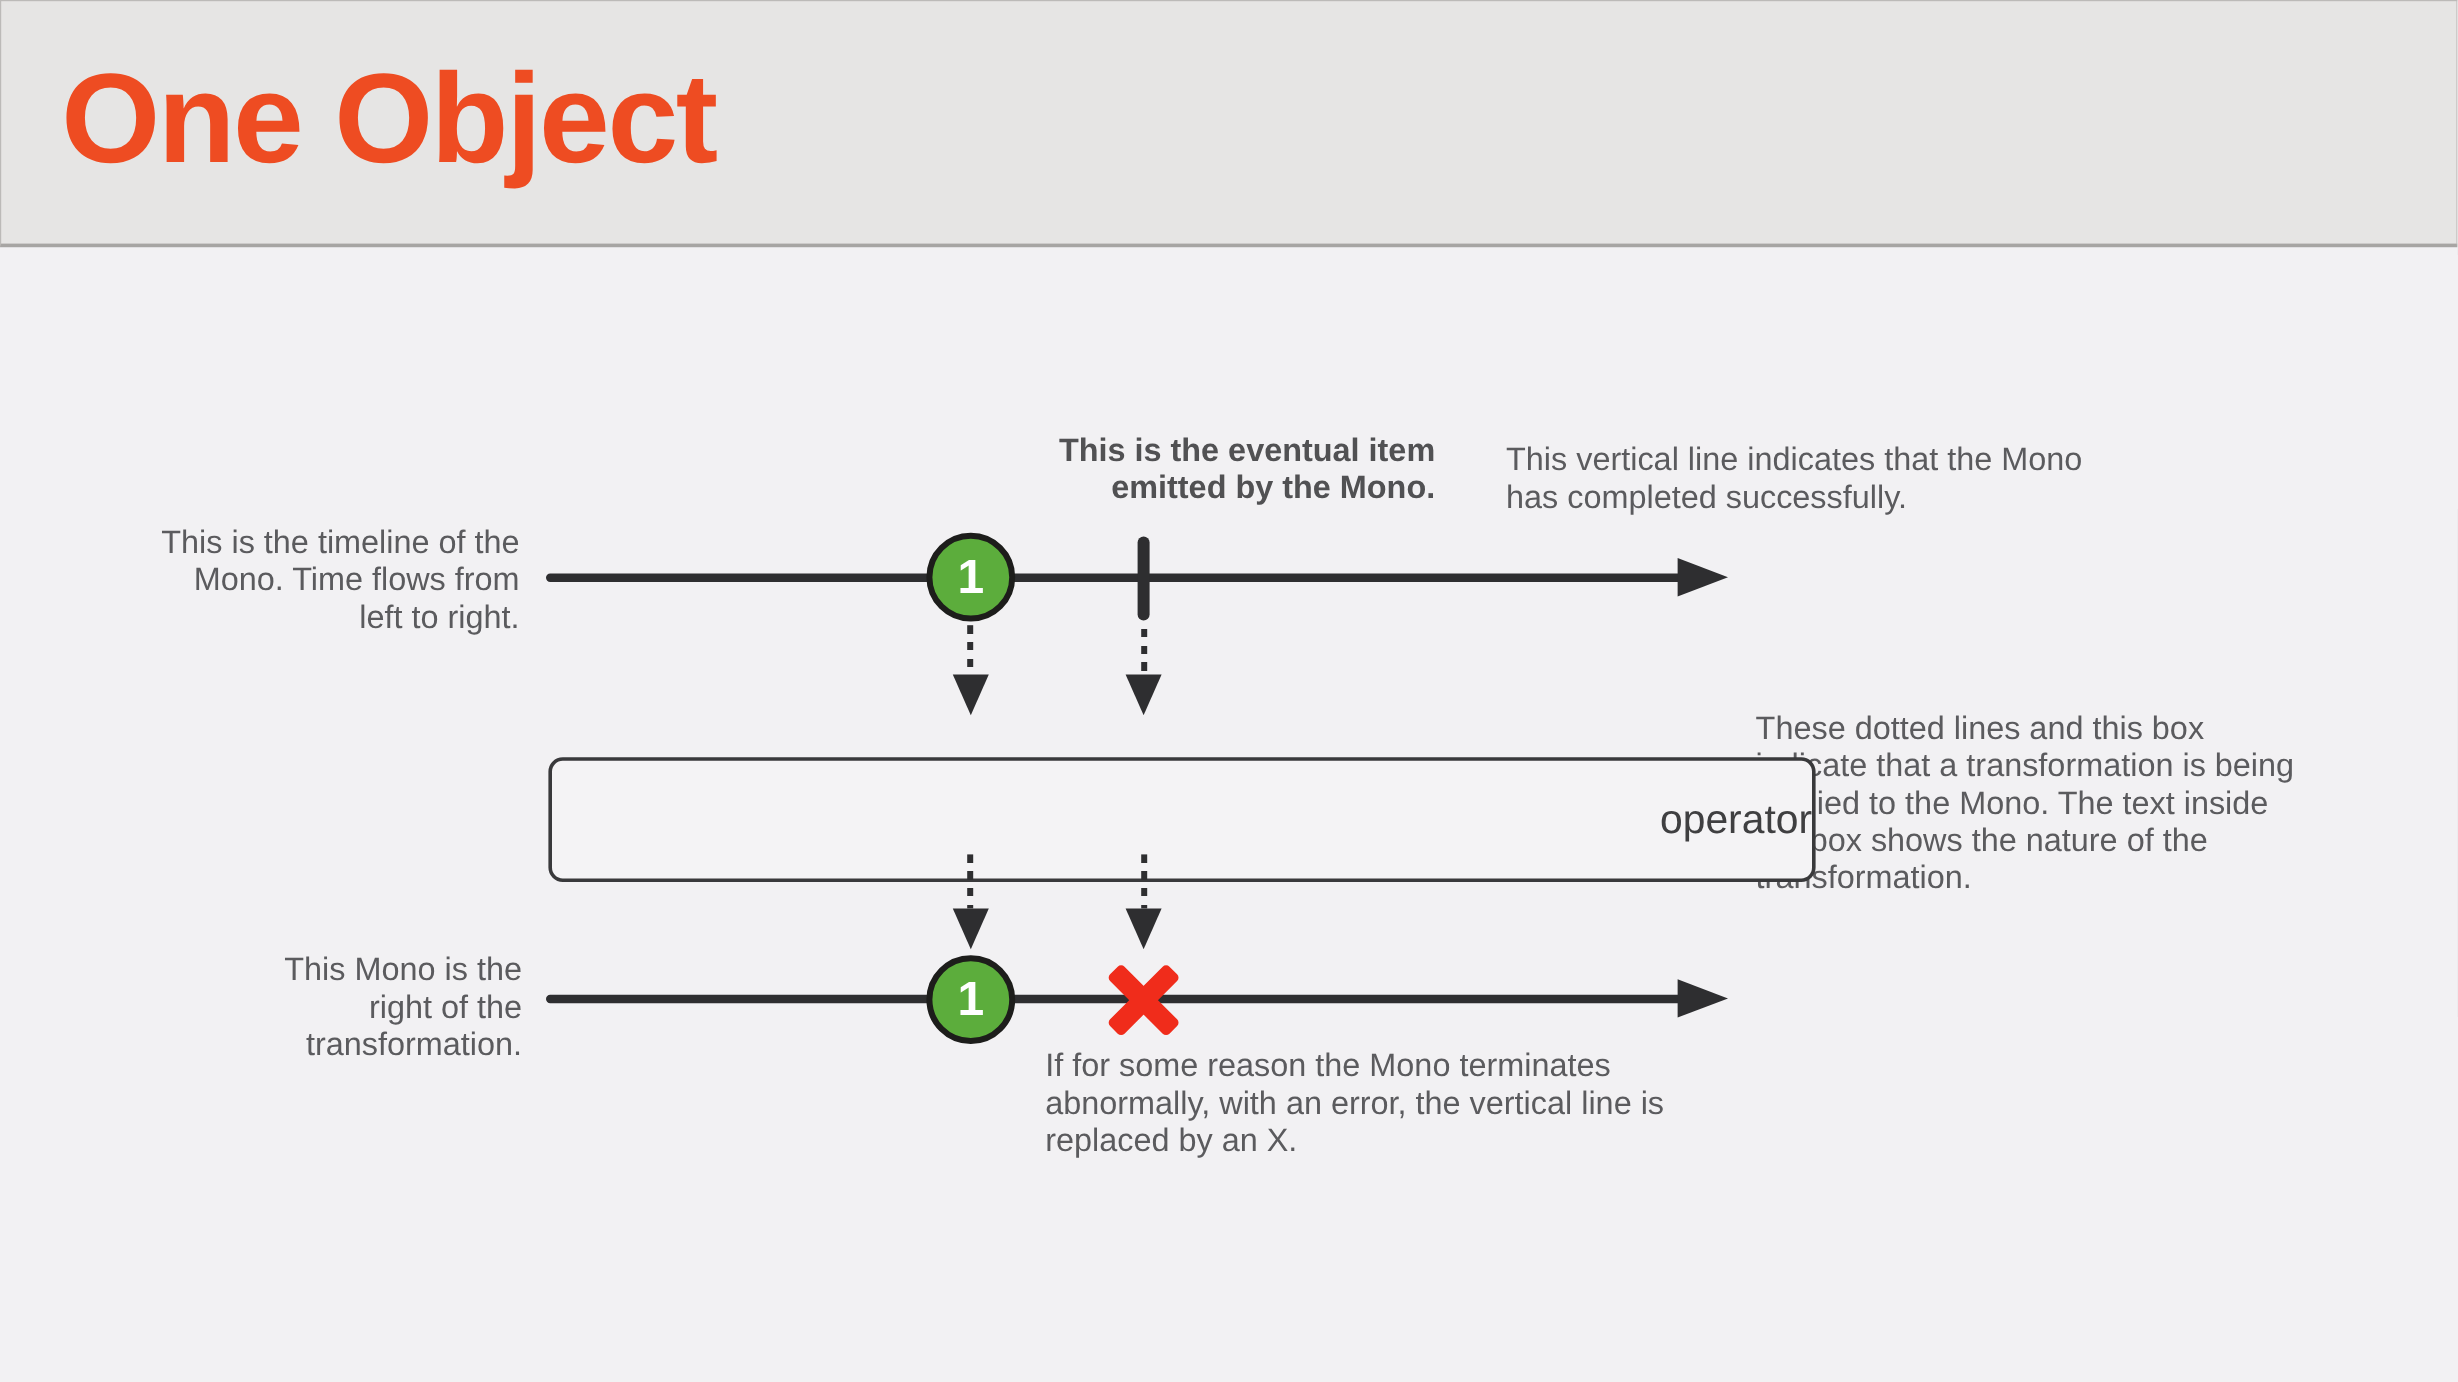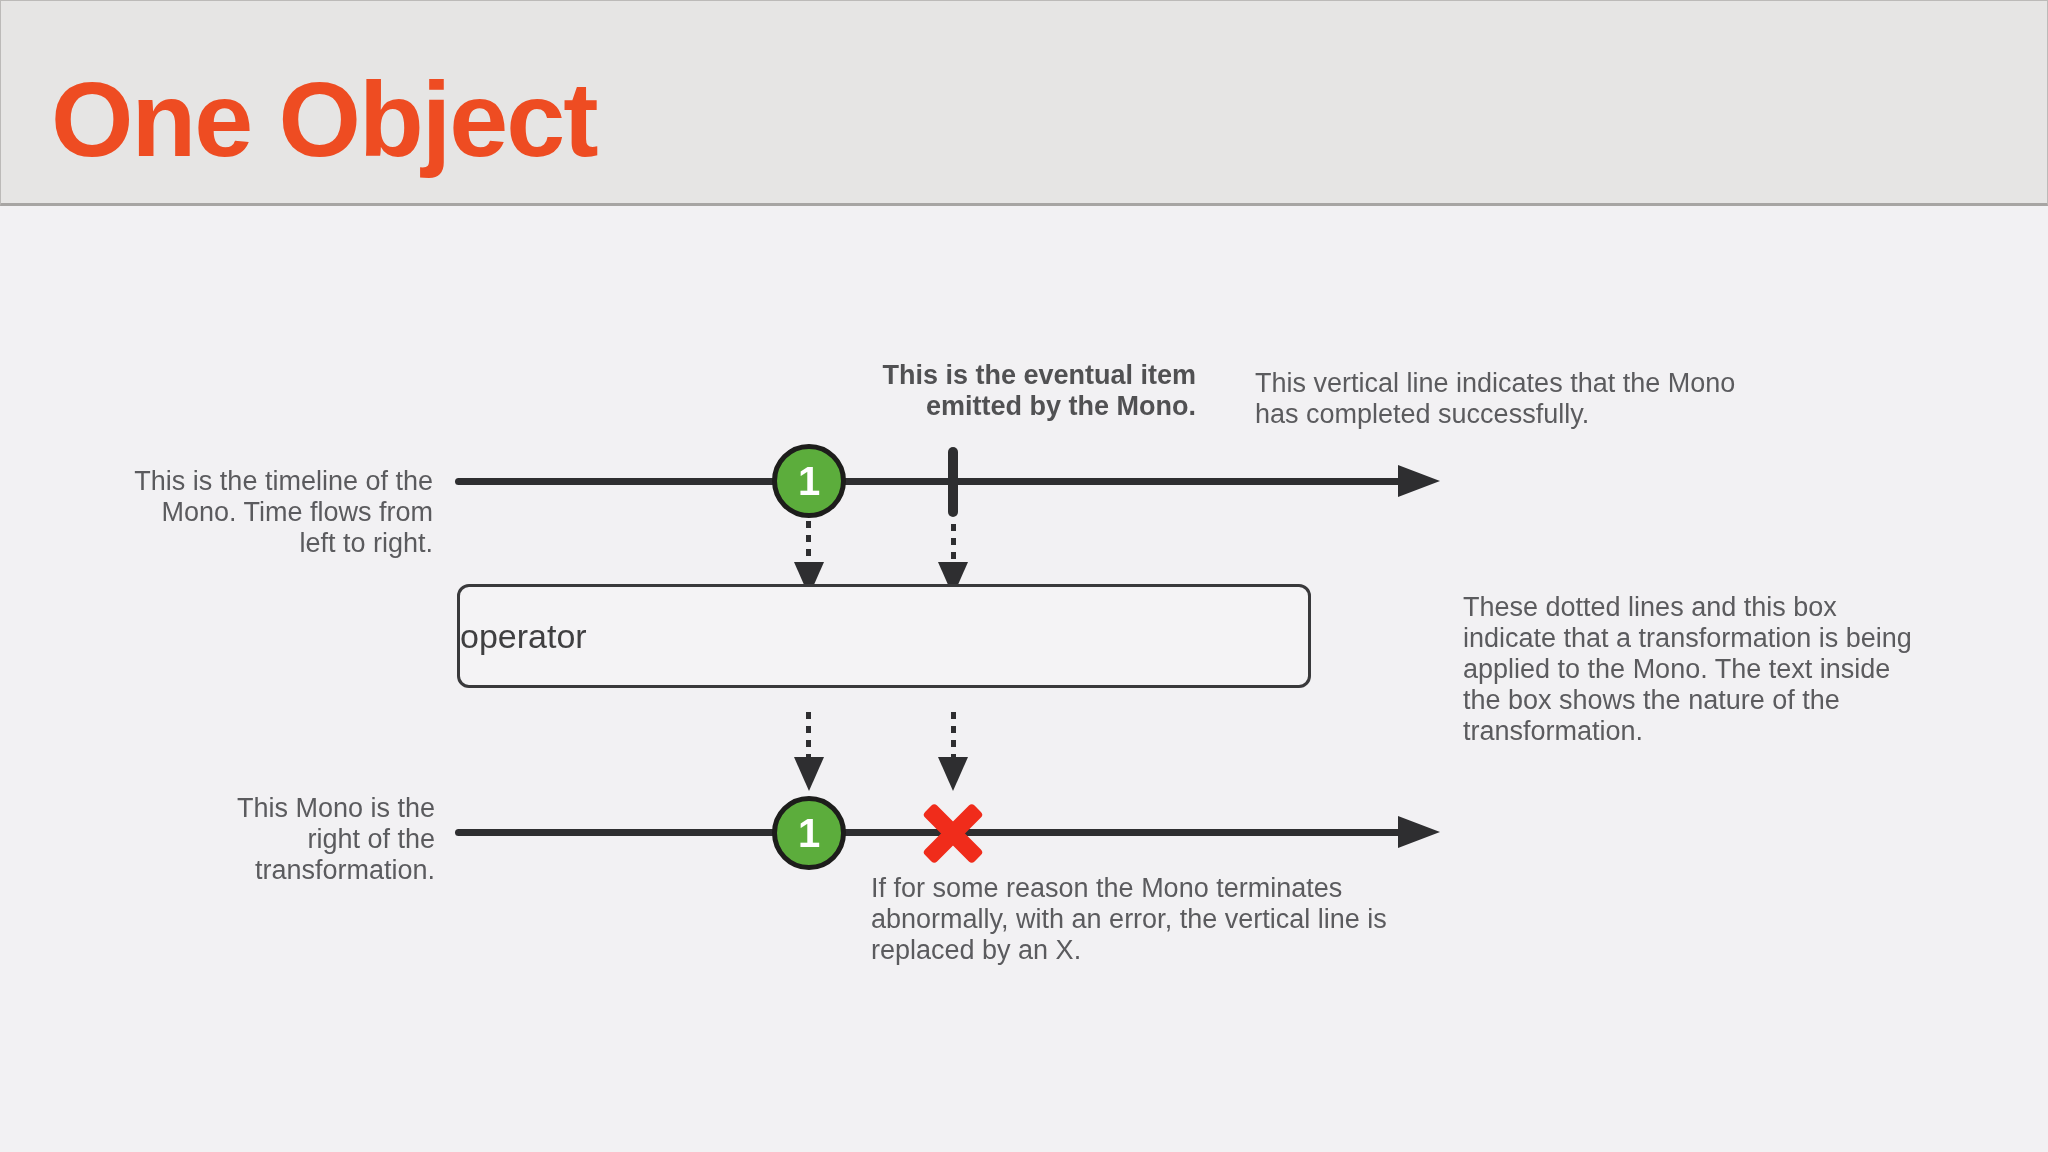--- a/index.html
+++ b/index.html
@@ -12,21 +12,21 @@
   }
   
   .header{
     position:absolute;left:0;top:0;width:2046px;height:202px;
     background:var(--header-bg,#e6e5e4);
     border:1px solid #bcbab8;
     border-bottom:3px solid #a7a5a3;
     box-sizing:content-box;
   }
   .page-title{
-    position:absolute;left:50px;top:60px;
+    position:absolute;left:50px;top:40px;
     font-size:106px;font-weight:bold;letter-spacing:-2px;
     color:var(--accent,#ee4c22);
     line-height:1.1;white-space:nowrap;
   }
   
   .note{
     position:absolute;
     font-size:27px;line-height:31px;
     color:var(--note-text,#5b5b5e);
     white-space:pre-line;
@@ -64,24 +64,24 @@
     background:repeating-linear-gradient(to bottom,var(--ink,#2e2e30) 0 7px,transparent 7px 14px);
   }
   .dash-head{
     position:absolute;width:0;height:0;
     border-left:15px solid transparent;
     border-right:15px solid transparent;
     border-top:34px solid var(--ink,#2e2e30);
   }
   
   .operator-box{
-    position:absolute;left:457px;top:584px;width:854px;height:104px;
+    position:absolute;left:457px;top:631px;width:1056px;height:104px;
     border:3px solid #39393b;border-radius:12px;
     background:var(--box-bg,#f4f3f5);
-    display:flex;align-items:center;justify-content:flex-start;
+    display:flex;align-items:center;justify-content:flex-end;
     box-sizing:border-box;
   }
   .operator-label{font-size:34px;color:#3f3f41;}
   
   .error-x{position:absolute;left:918px;top:798px;width:70px;height:70px;}
   .error-x .bar{
     position:absolute;left:0;top:27px;width:70px;height:17px;border-radius:4px;
     background:var(--error-red,#f02c1b);
   }
   .error-x .bar.a{transform:rotate(45deg);}
@@ -95,21 +95,21 @@
   <div class="header">
     <div class="page-title">One Object</div>
   </div>
 
   <div class="note bold center" style="left:696px;top:360px;width:500px;text-align:right;">This is the eventual item
 emitted by the Mono.</div>
 
   <div class="note" style="left:1255px;top:368px;width:520px;">This vertical line indicates that the Mono
 has completed successfully.</div>
 
-  <div class="note right" style="left:123px;top:437px;width:310px;margin-top:29px;">This is the timeline of the
+  <div class="note right" style="left:123px;top:437px;width:310px;">This is the timeline of the
 Mono. Time flows from
 left to right.</div>
 
   <div class="note" style="left:1463px;top:592px;width:470px;">These dotted lines and this box
 indicate that a transformation is being
 applied to the Mono. The text inside
 the box shows the nature of the
 transformation.</div>
 
   <div class="note right" style="left:175px;top:793px;width:260px;">This Mono is the

